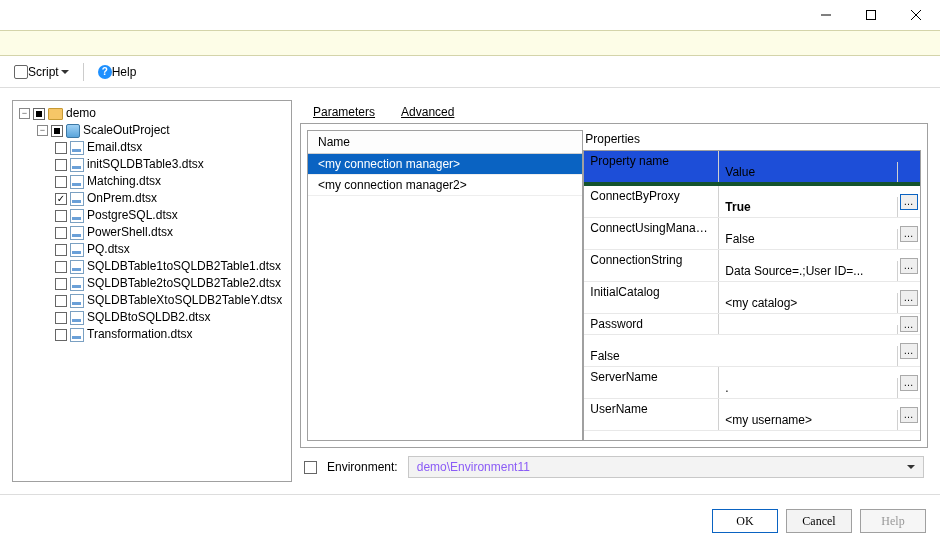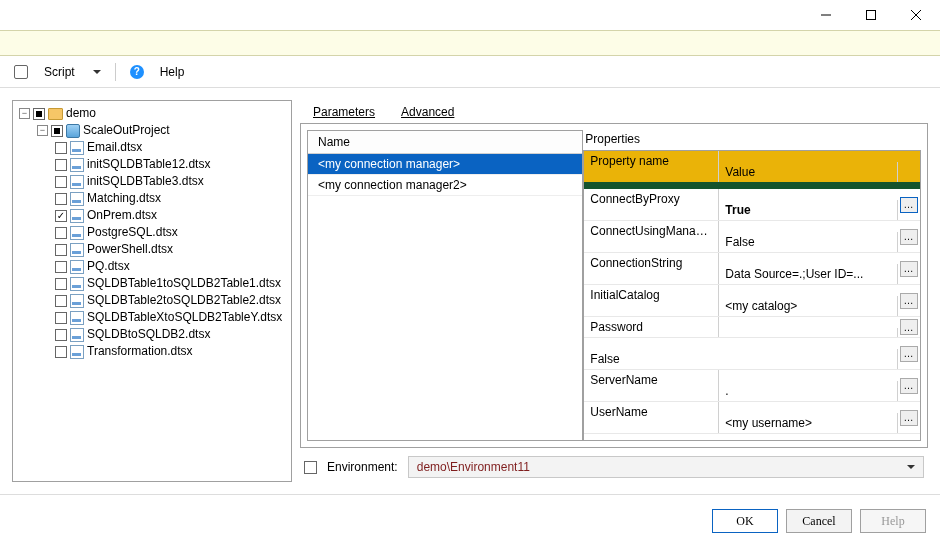--- a/index.html
+++ b/index.html
@@ -3,21 +3,21 @@
 <meta charset="utf-8">
 <style>
   * { box-sizing: border-box; }
   html, body { margin: 0; padding: 0; font-family: "Segoe UI", Tahoma, sans-serif; font-size: 12px; color: #000; background: #fff; }
   .window { width: 940px; height: 547px; background: #fff; position: relative; display: flex; flex-direction: column; }
   .titlebar { height: 30px; display: flex; justify-content: flex-end; align-items: center; padding-right: 2px; }
   .titlebar .ctl { width: 45px; height: 28px; display: flex; align-items: center; justify-content: center; cursor: default; }
   .strip { height: 26px; background: #fdfde7; border-top: 1px solid #d4d4aa; border-bottom: 1px solid #d4d4aa; }
   .toolbar { height: 32px; display: flex; align-items: center; padding: 0 10px; gap: 6px; border-bottom: 1px solid #ddd; }
   .toolbar .sep { width:1px; height:18px; background:#ccc; margin:0 4px; }
-  .toolbar .btn { display:flex; align-items:center; gap:16px; padding:2px 4px; }
+  .toolbar .btn { display:flex; align-items:center; gap:0; padding:2px 4px; }
   .icon-script { width:14px; height:14px; border:1px solid #666; border-radius:2px; display:inline-block; position:relative; }
   .icon-help { width:14px; height:14px; border-radius:7px; background:#1e90ff; color:#fff; font-weight:bold; font-size:10px; display:inline-flex; align-items:center; justify-content:center; }
   .chev-down { width:0; height:0; border-left:4px solid transparent; border-right:4px solid transparent; border-top:4px solid #333; display:inline-block; margin-left:2px; }
   .content { flex:1 1 auto; display:flex; padding:12px 12px 0 12px; gap:8px; min-height:0; }
   .tree-panel { width:280px; border:1px solid #a0a0a0; overflow:auto; padding:4px 2px; }
   .tree-row { display:flex; align-items:center; height:17px; line-height:17px; white-space:nowrap; padding-left:4px; }
   .tree-row .sp { display:inline-block; width:18px; }
   .tw { width:11px; height:11px; border:1px solid #888; font-size:9px; line-height:9px; text-align:center; margin-right:3px; color:#555; cursor:default; }
   .chk { width:12px; height:12px; border:1px solid #666; margin-right:3px; display:inline-flex; align-items:center; justify-content:center; font-size:10px; color:#000; background:#fff; }
   .chk.ind { background:#fff; }
@@ -32,31 +32,31 @@
   .tab.active { border-color:#a0a0a0; background:#fff; position:relative; top:1px; }
   .tabbody { flex:1 1 auto; border:1px solid #a0a0a0; border-top:none; padding:6px; display:flex; min-height:0; }
   .cm-list { flex:1 1 45%; border:1px solid #a0a0a0; display:flex; flex-direction:column; min-width:0; }
   .cm-list .hdr { background:#fdfdfd; border-bottom:1px solid #d0d0d0; padding:4px 10px; }
   .cm-row { padding:3px 10px; border-bottom:1px solid #eee; white-space:nowrap; overflow:hidden; text-overflow:ellipsis; }
   .cm-row.sel { background:#0a63c2; color:#fff; }
   .props { flex:1 1 55%; display:flex; flex-direction:column; min-width:0; }
   .props-label { padding:2px 2px 4px 2px; }
   .props-grid { border:1px solid #a0a0a0; flex:1 1 auto; display:flex; flex-direction:column; min-height:0; overflow:hidden; }
   .pg-head, .pg-row { display:flex; align-items:stretch; }
-  .pg-head { background:#eab308; border-bottom:7px solid #14532d; }
+  .pg-head { background:#1d4ed8; border-bottom:4px solid #14532d; }
   .pg-cell-name { flex:0 0 135px; padding:3px 6px; border-right:1px solid #d0d0d0; white-space:nowrap; overflow:hidden; text-overflow:ellipsis; }
   .pg-cell-val { flex:1 1 auto; padding:3px 6px; border-right:1px solid #d0d0d0; white-space:nowrap; overflow:hidden; text-overflow:ellipsis;margin-top:11px; }
   .pg-cell-btn { flex:0 0 22px; display:flex; align-items:center; justify-content:center; }
   .pg-row { border-bottom:1px solid #e8e8e8; }
   .elps { width:18px; height:16px; border:1px solid #aaa; background:#efefef; display:flex; align-items:center; justify-content:center; font-size:10px; letter-spacing:1px; cursor:default; }
   .elps.sel { border:1px solid #0a63c2; }
   .bold { font-weight:600; }
   .env-row { display:flex; align-items:center; padding:8px 4px 4px 4px; gap:10px; }
   .envchk { width:13px; height:13px; border:1px solid #666; }
-  .env-select { flex:1 1 auto; height:22px; border:1px solid #c8c8c8; background:#f3f3f3; color:#7f1d1d; padding:0 8px; display:flex; align-items:center; justify-content:space-between; }
+  .env-select { flex:1 1 auto; height:22px; border:1px solid #c8c8c8; background:#f3f3f3; color:#8b5cf6; padding:0 8px; display:flex; align-items:center; justify-content:space-between; }
   .sep-full { height:1px; background:#ddd; margin:12px 0 0 0; }
   .footer { height:52px; display:flex; align-items:center; justify-content:flex-end; gap:8px; padding:0 14px; }
   .btn-f { width:66px; height:24px; border:1px solid #a0a0a0; background:#f3f3f3; display:flex; align-items:center; justify-content:center; cursor:default;font-family:Liberation Serif, serif; }
   .btn-f.primary { border:1.5px solid #0a63c2; background:#fff; }
   .btn-f.disabled { color:#999; background:#f6f6f6; }
 </style>
 </head>
 <body>
 
 <div class="window">
@@ -111,27 +111,20 @@
         <span class="proj-icon"></span>
         <span>ScaleOutProject</span>
       </div>
       <div id="tree-packages">
           <div class="tree-row">
             <span class="sp"></span>
             <span class="sp"></span>
             <span class="chk"></span>
             <span class="pkg-icon"></span>
             <span>Email.dtsx</span>
-          </div>
-          <div class="tree-row">
-            <span class="sp"></span>
-            <span class="sp"></span>
-            <span class="chk"></span>
-            <span class="pkg-icon"></span>
-            <span>initSQLDBTable12.dtsx</span>
           </div>
           <div class="tree-row">
             <span class="sp"></span>
             <span class="sp"></span>
             <span class="chk"></span>
             <span class="pkg-icon"></span>
             <span>initSQLDBTable3.dtsx</span>
           </div>
           <div class="tree-row">
             <span class="sp"></span>

